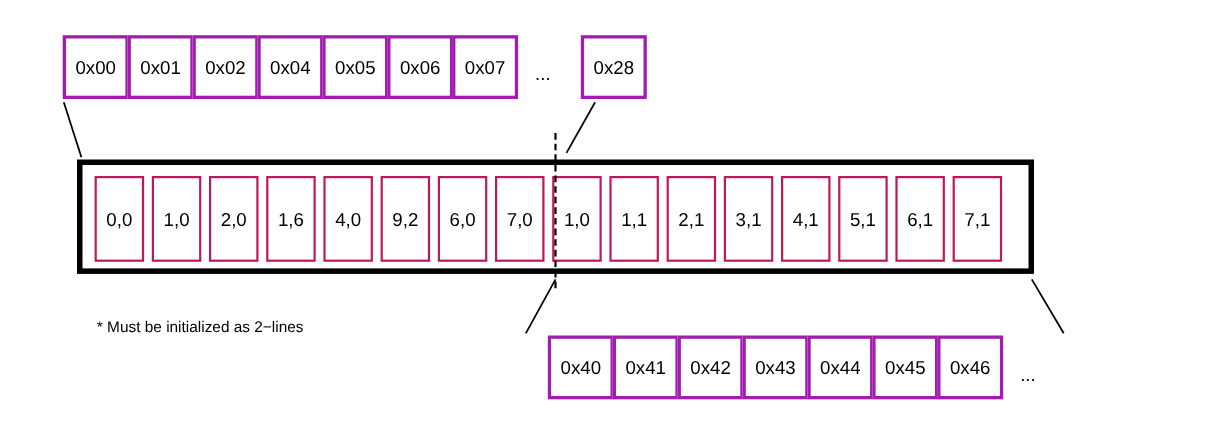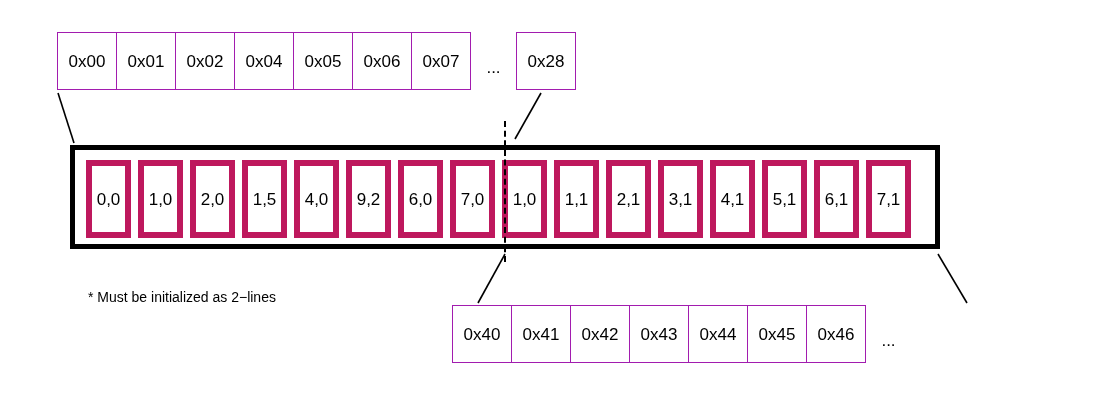--- a/index.html
+++ b/index.html
@@ -22,21 +22,21 @@
   
   .addr-row {
     position: absolute;
     display: flex;
     align-items: stretch;
   }
   .addr-cell {
     box-sizing: border-box;
     width: 60px;
     height: 58px;
-    border: 1px solid #a21caf;
+    border: 3px solid #a21caf;
     display: flex;
     align-items: center;
     justify-content: center;
     font-size: 17px;
     line-height: 1;
     letter-spacing: 0px;
     background: #ffffff;
   }
   .addr-cell + .addr-cell {
     margin-left: -1px;
@@ -46,21 +46,21 @@
     height: 58px;
     display: flex;
     align-items: flex-end;
     justify-content: center;
     padding-bottom: 14px;
     box-sizing: border-box;
     font-size: 17px;
     line-height: 1;
   }
   .addr-cell.detached {
-    margin-left: 0;
+    margin-left: 12px;
   }
 
   
   #main-box {
     position: absolute;
     left: 70px;
     top: 145px;
     width: 870px;
     height: 104px;
     box-sizing: border-box;
@@ -71,21 +71,21 @@
     position: absolute;
     left: 11px;
     top: 10px;
     display: flex;
     gap: 7px;
   }
   .word-cell {
     box-sizing: border-box;
     width: 45px;
     height: 78px;
-    border: 6px solid #be185d;
+    border: 2px solid #be185d;
     display: flex;
     align-items: center;
     justify-content: center;
     font-size: 17px;
     line-height: 1;
     background: #ffffff;
   }
 
   
   #split-dash {
@@ -139,41 +139,41 @@
     <div class="addr-cell">0x07</div>
     <div class="ellipsis">...</div>
     <div class="addr-cell detached">0x28</div>
   </div>
 
   <div id="main-box">
     <div id="main-cells">
       <div class="word-cell">0,0</div>
       <div class="word-cell">1,0</div>
       <div class="word-cell">2,0</div>
-      <div class="word-cell">1,5</div>
+      <div class="word-cell">1,6</div>
       <div class="word-cell">4,0</div>
       <div class="word-cell">9,2</div>
       <div class="word-cell">6,0</div>
       <div class="word-cell">7,0</div>
       <div class="word-cell">1,0</div>
       <div class="word-cell">1,1</div>
       <div class="word-cell">2,1</div>
       <div class="word-cell">3,1</div>
       <div class="word-cell">4,1</div>
       <div class="word-cell">5,1</div>
       <div class="word-cell">6,1</div>
       <div class="word-cell">7,1</div>
     </div>
   </div>
 
   <div id="split-dash"></div>
 
   <div id="footnote">* Must be initialized as 2−lines</div>
 
-  <div class="addr-row" id="bottom-row" style="left:452px; top:305px;">
+  <div class="addr-row" id="bottom-row" style="left:498px; top:305px;">
     <div class="addr-cell">0x40</div>
     <div class="addr-cell">0x41</div>
     <div class="addr-cell">0x42</div>
     <div class="addr-cell">0x43</div>
     <div class="addr-cell">0x44</div>
     <div class="addr-cell">0x45</div>
     <div class="addr-cell">0x46</div>
     <div class="ellipsis">...</div>
   </div>
 

